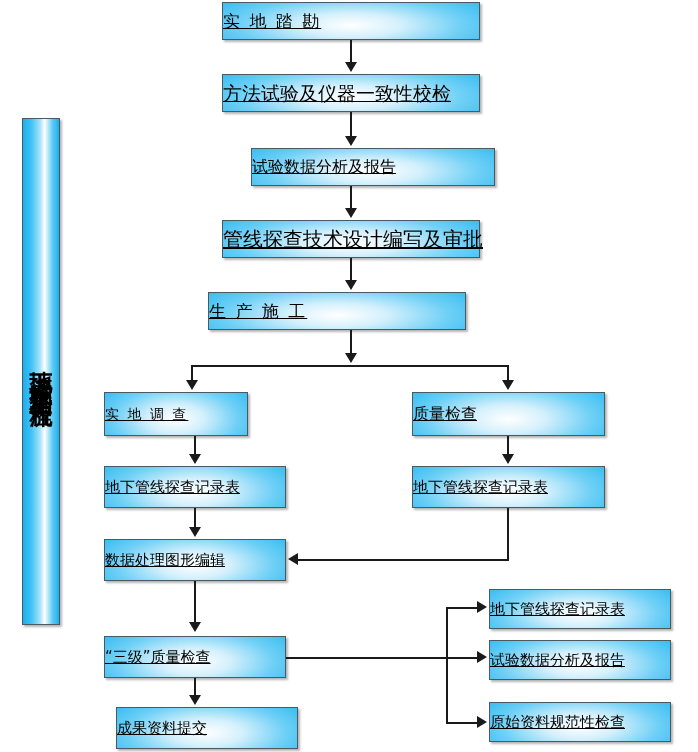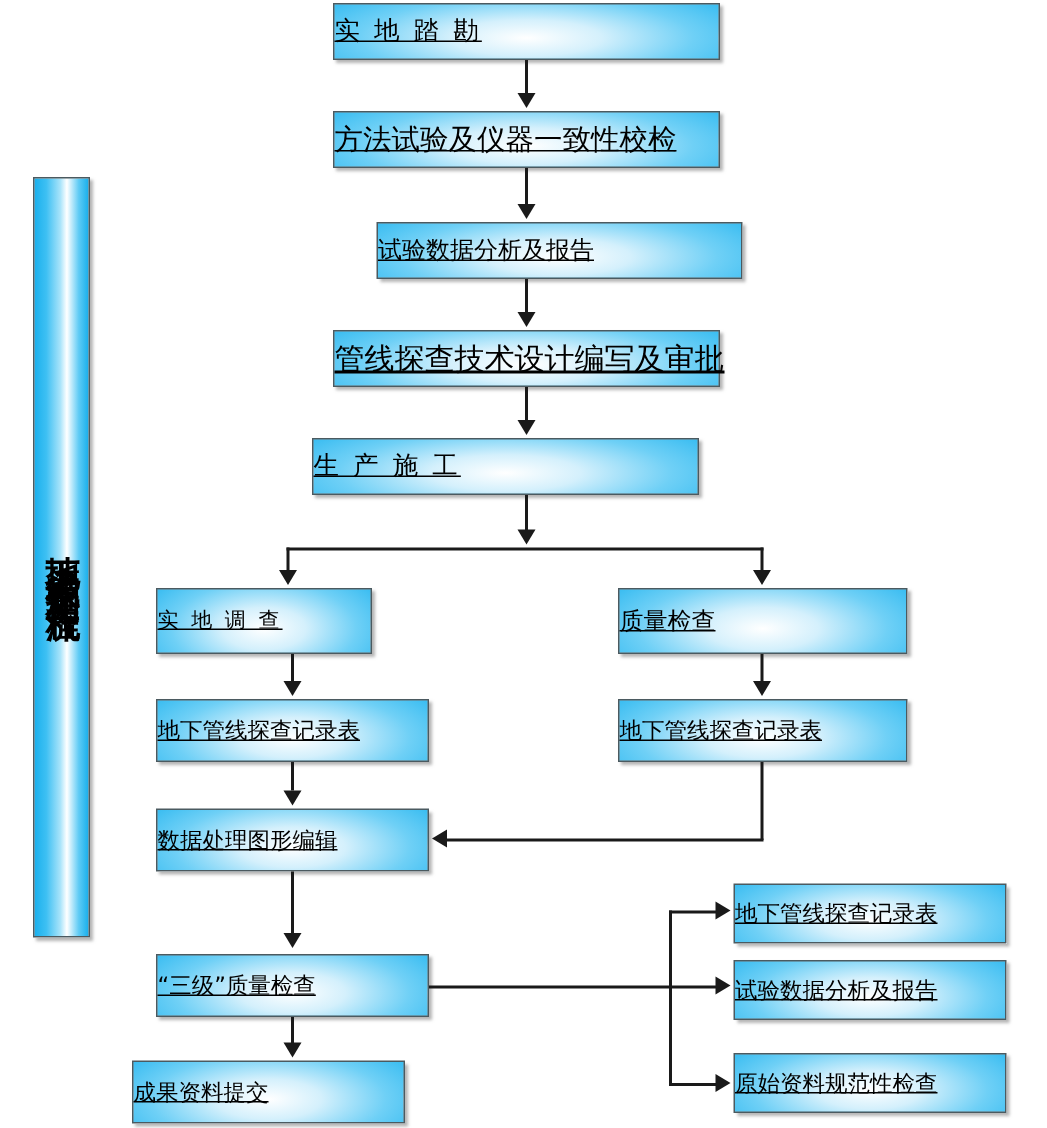--- a/index.html
+++ b/index.html
@@ -157,21 +157,21 @@
   </div>
 
   <div class="fbox sheen" style="left:104px; top:636px; width:182px; height:42px; font-size:15px;">
     <span class="txt">“三级”质量检查</span>
   </div>
 
   <div class="fbox sheen" style="left:104px; top:539px; width:182px; height:42px; font-size:15px;">
     <span class="txt">数据处理图形编辑</span>
   </div>
 
-  <div class="fbox sheen" style="left:88px; top:707px; width:182px; height:42px; font-size:15px;">
+  <div class="fbox sheen" style="left:116px; top:707px; width:182px; height:42px; font-size:15px;">
     <span class="txt">成果资料提交</span>
   </div>
 
   <div class="fbox sheen" style="left:489px; top:589px; width:182px; height:40px; font-size:15px;">
     <span class="txt">地下管线探查记录表</span>
   </div>
 
   <div class="fbox sheen" style="left:489px; top:640px; width:182px; height:40px; font-size:15px;">
     <span class="txt">试验数据分析及报告</span>
   </div>

